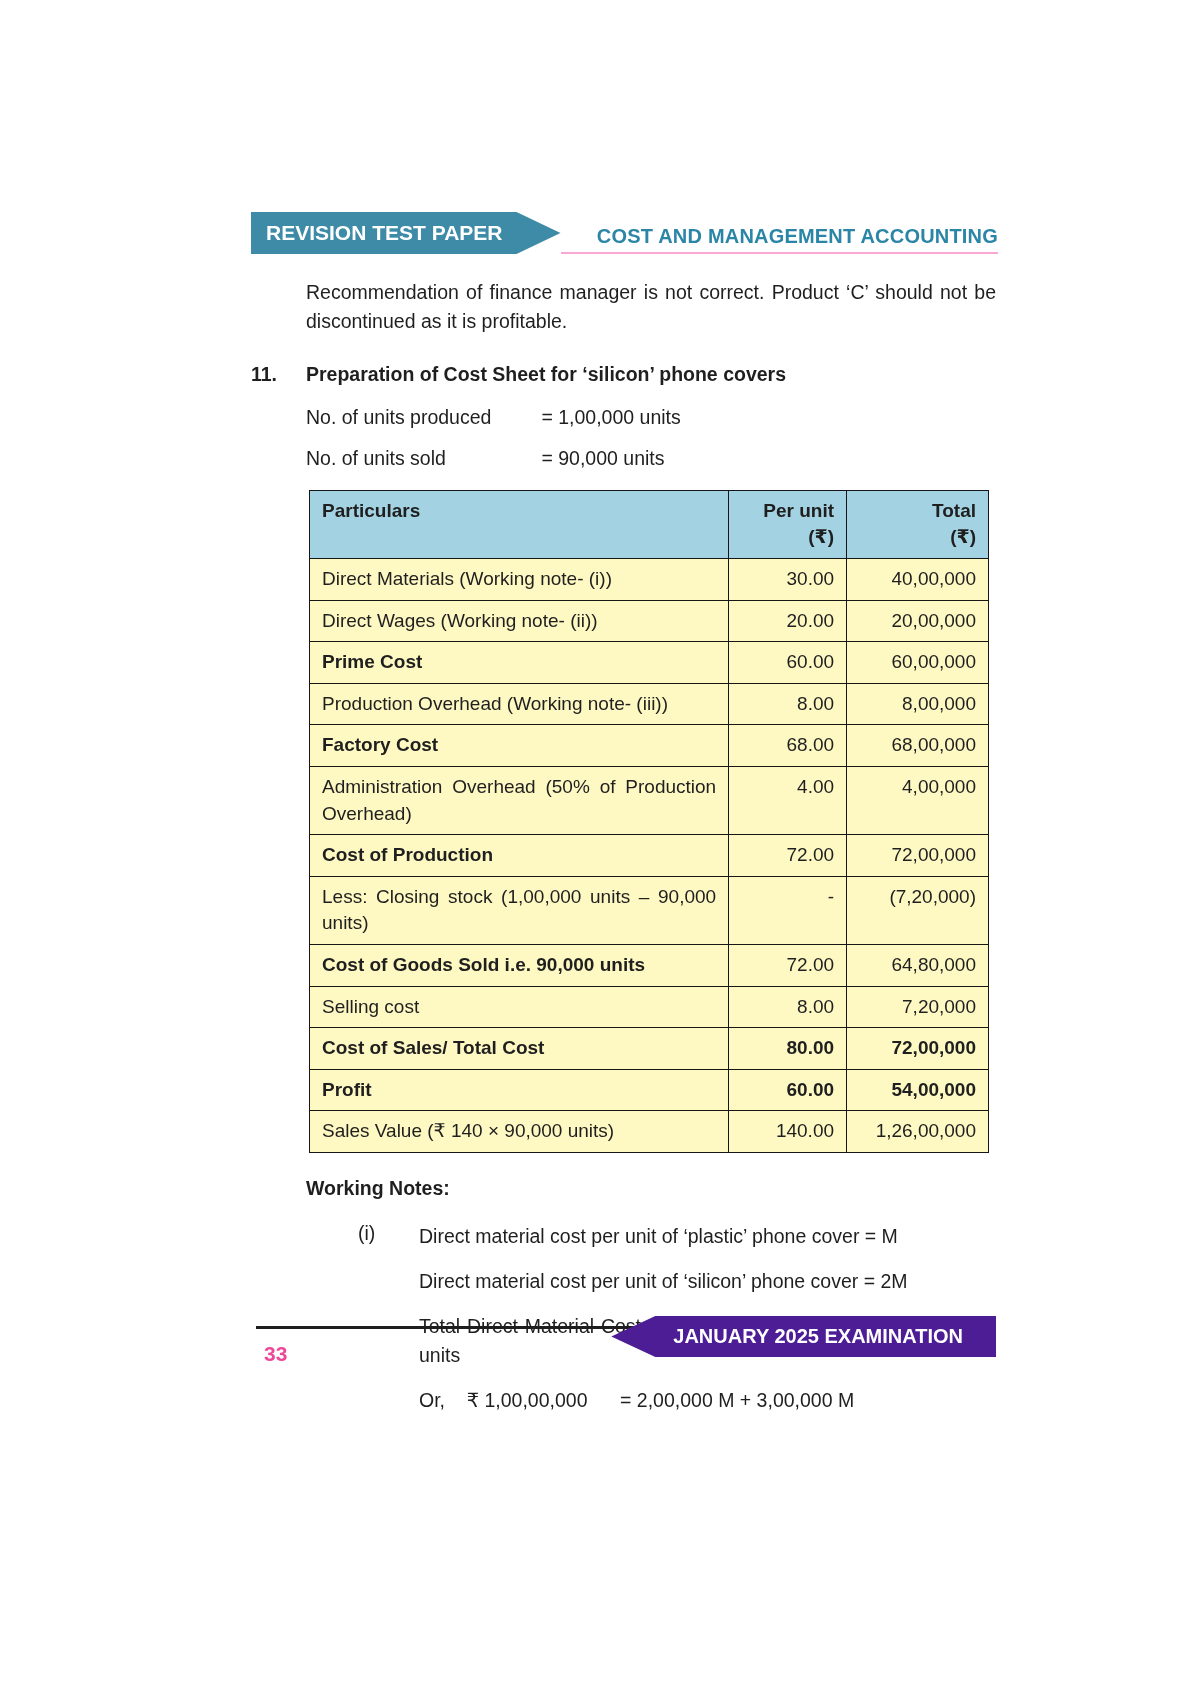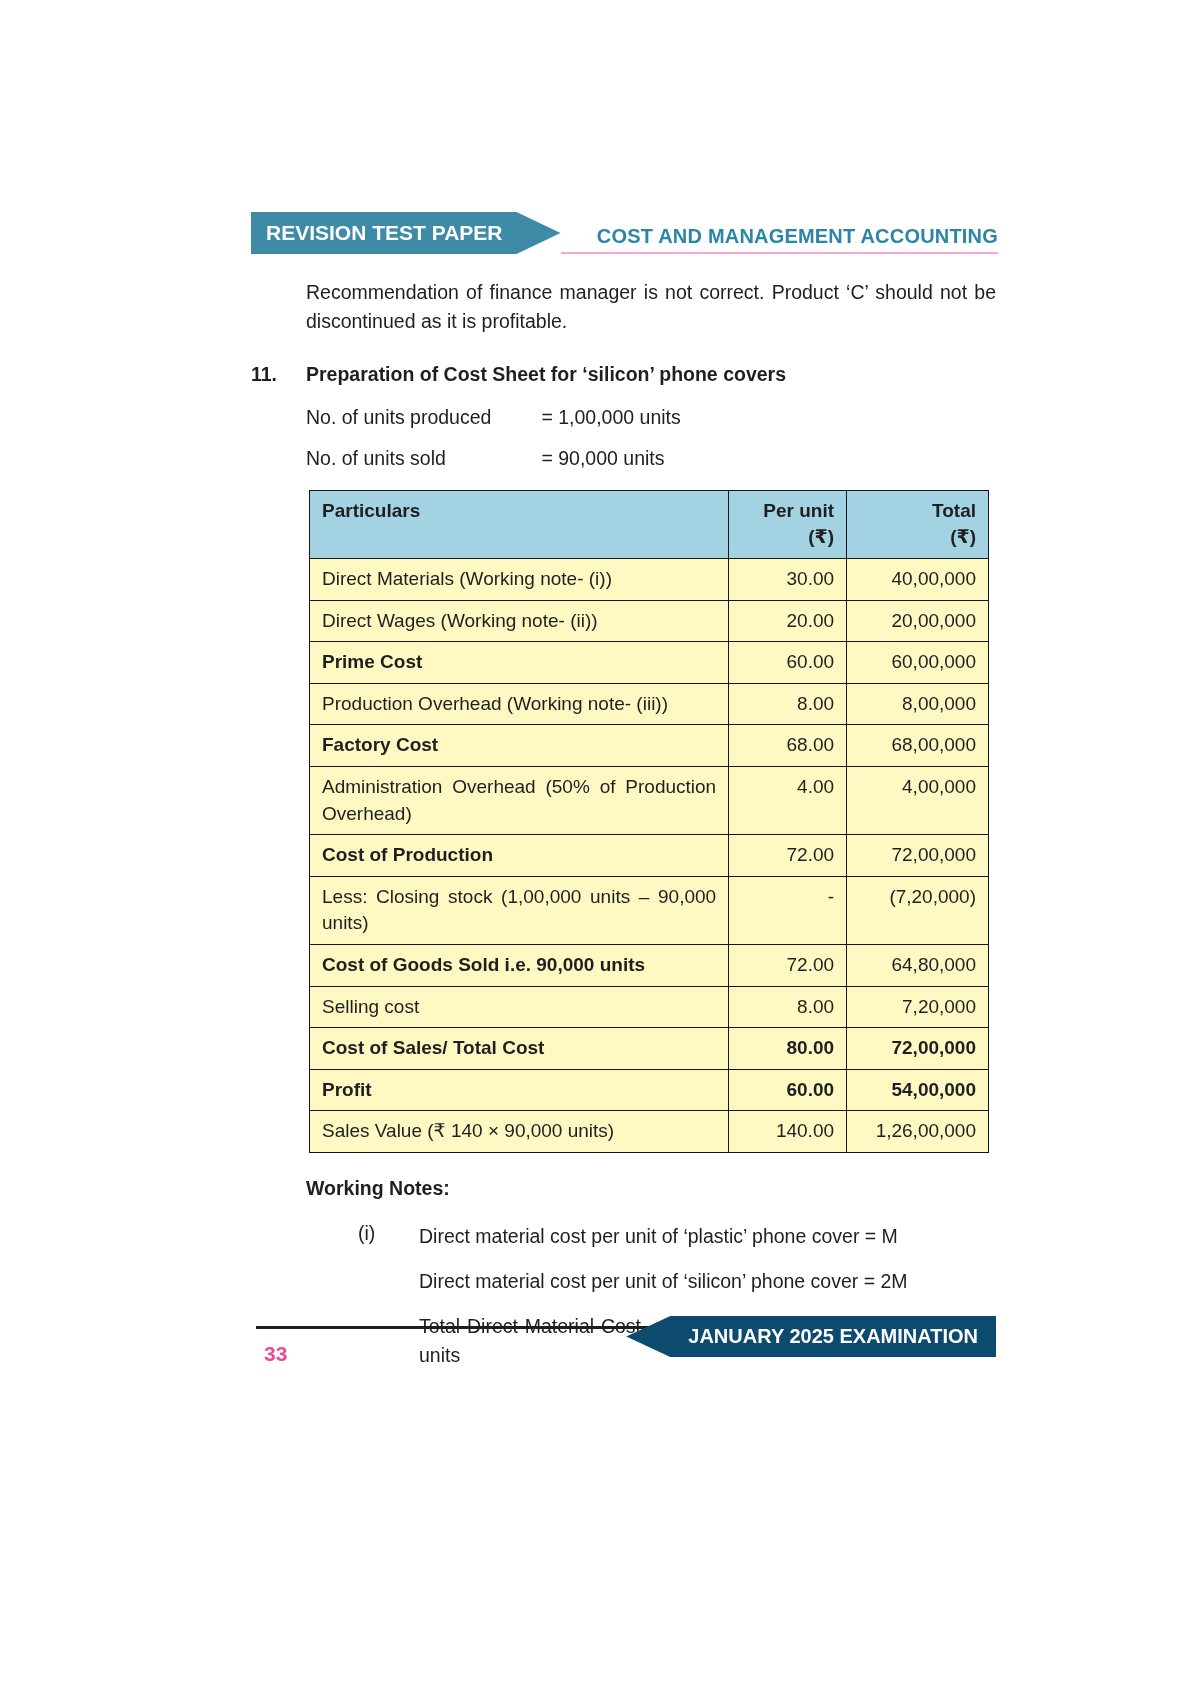--- a/index.html
+++ b/index.html
@@ -46,22 +46,22 @@
   .wn-title { margin:24px 0 0 55px; font-weight:bold; font-size:19.5px; }
   .note { display:flex; margin:22px 0 0 107px; font-size:19.5px; }
   .note-marker { width:61px; flex:none; }
   .note-lines { width:572px; }
   .note-line { margin:0 0 17px 0; text-align:justify; white-space:pre-wrap; line-height:1.45; }
 
   
   .footer { position:absolute; left:205px; top:1316px; width:740px; height:64px; }
   .footer-line { position:absolute; left:0; top:10px; width:100%; height:3px; background:#1e1e1e; }
   .footer-banner {
-    position:absolute; right:0; top:0; background:#0c4a6e; color:#ffffff;
-    font-weight:bold; font-size:20px; padding:9px 18px 9px 62px; white-space:nowrap;
+    position:absolute; right:0; top:0; background:#4c1d95; color:#ffffff;
+    font-weight:bold; font-size:20px; padding:9px 33px 9px 62px; white-space:nowrap;
     clip-path:polygon(44px 0, 100% 0, 100% 100%, 44px 100%, 0 50%);
   }
   .page-number { position:absolute; left:8px; top:26px; color:#ec4899; font-weight:bold; font-size:21px; }
 </style>
 </head>
 <body>
 
 <div class="page">
   <div class="content">
 
@@ -181,20 +181,21 @@
     </table>
 
     <div class="wn-title">Working Notes:</div>
 
     <div class="note">
       <span class="note-marker">(i)</span>
       <div class="note-lines">
           <p class="note-line">Direct material cost per unit of ‘plastic’ phone cover = M</p>
           <p class="note-line">Direct material cost per unit of ‘silicon’ phone cover = 2M</p>
           <p class="note-line">Total Direct Material Cost  = 2M × 1,00,000 units + M × 3,00,000 units</p>
+          <p class="note-line">Or,    ₹ 1,00,00,000      = 2,00,000 M + 3,00,000 M</p>
         </div>
     </div>
 
   </div>
 
   <div class="footer">
     <div class="footer-line"></div>
     <div class="footer-banner">
       <span>JANUARY 2025 EXAMINATION</span>
     </div>

